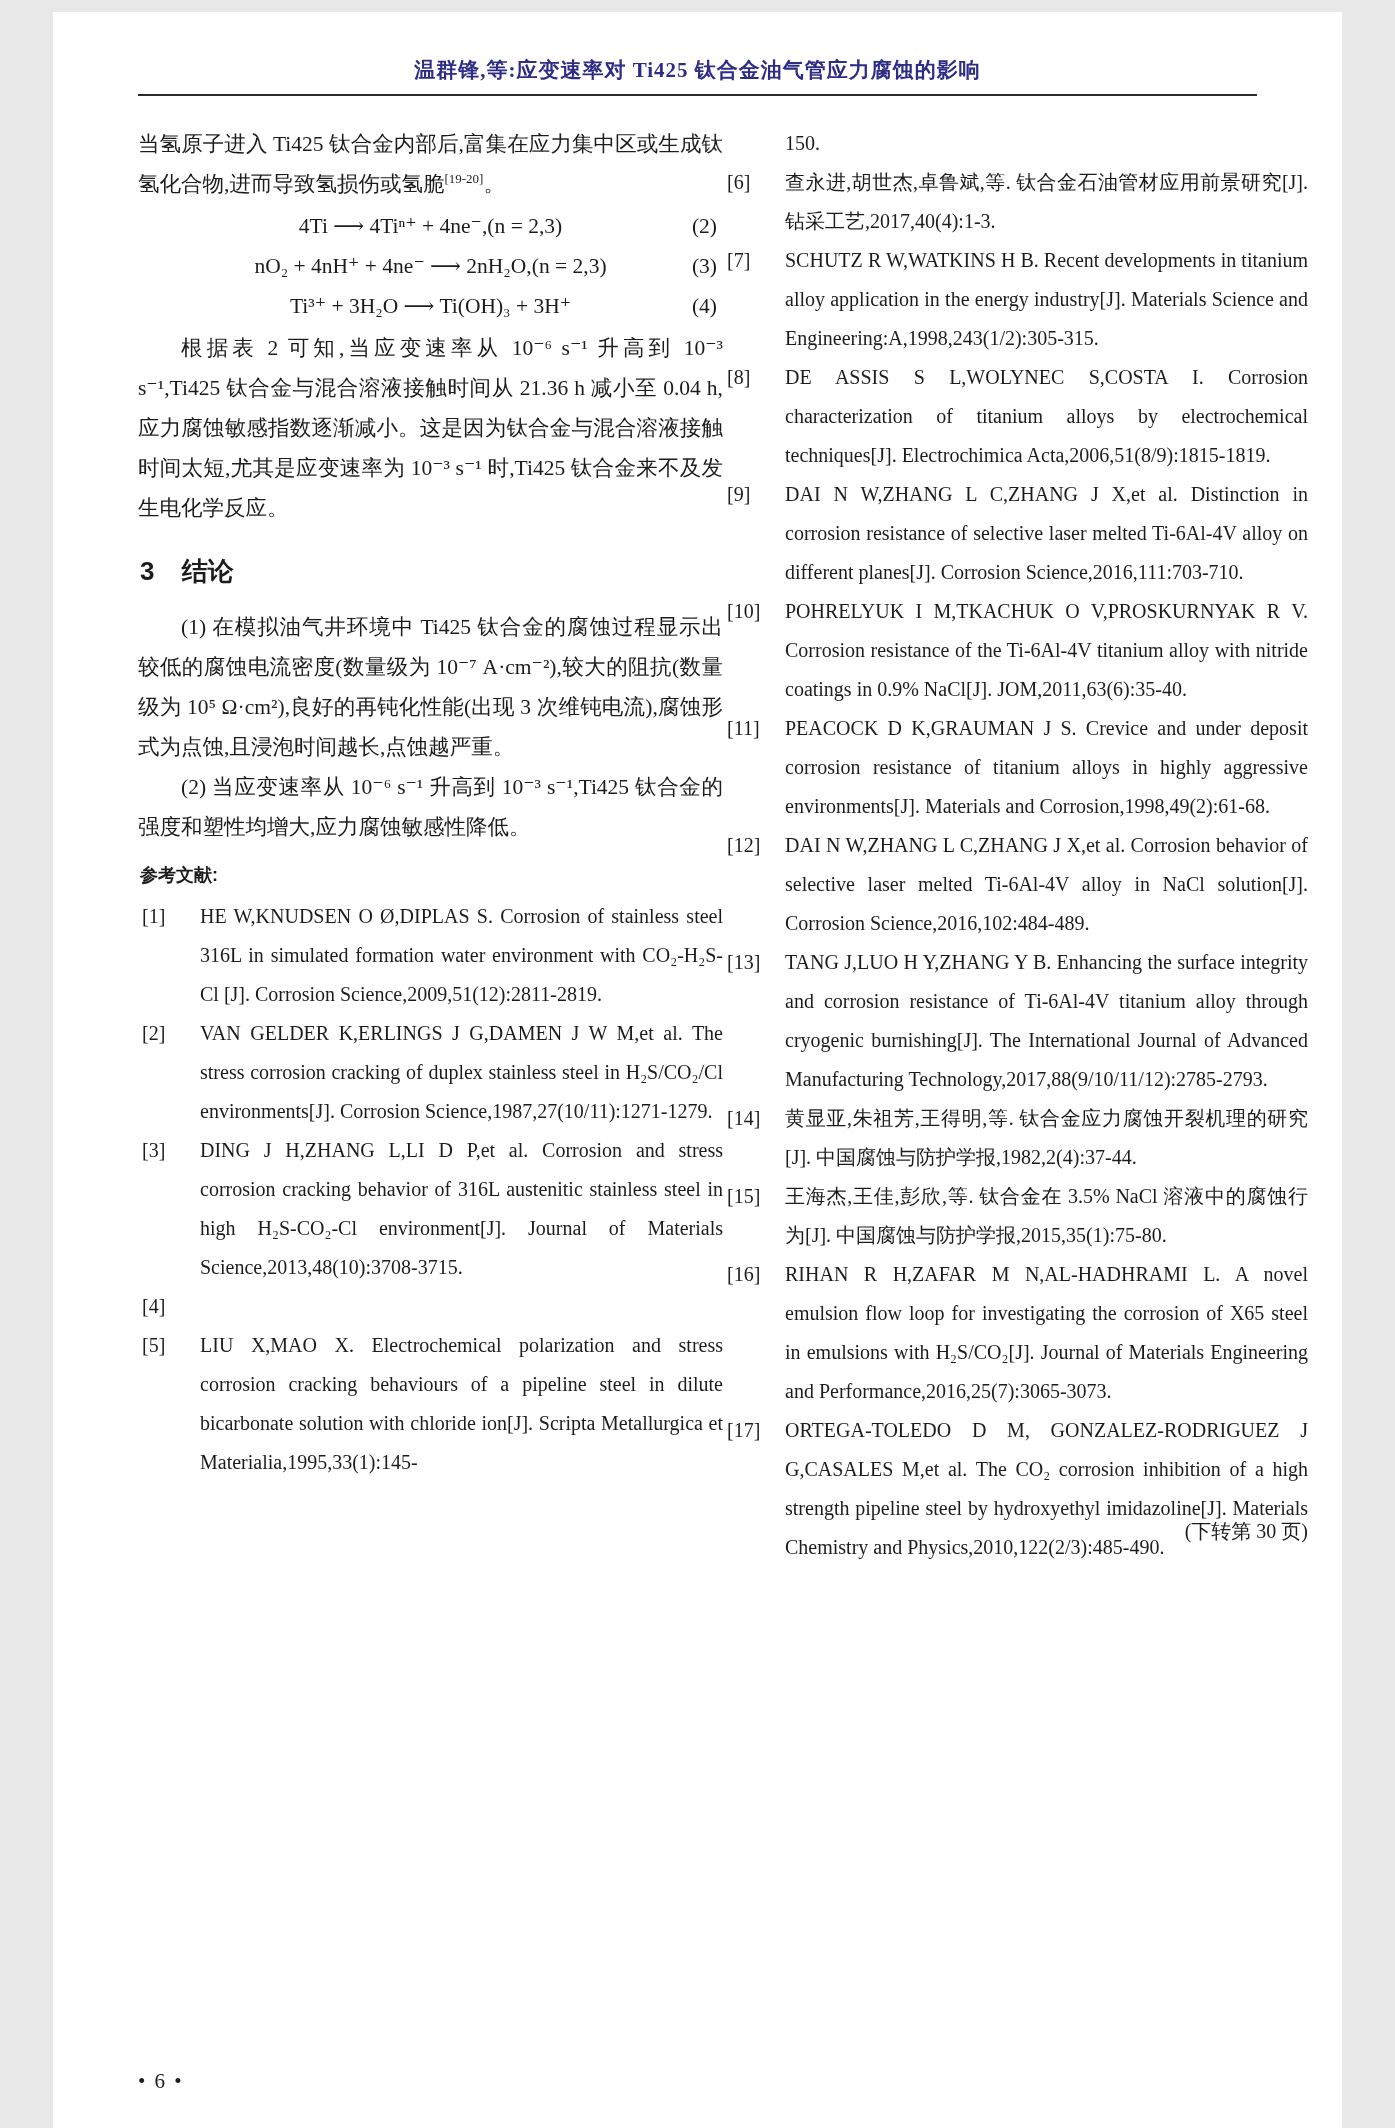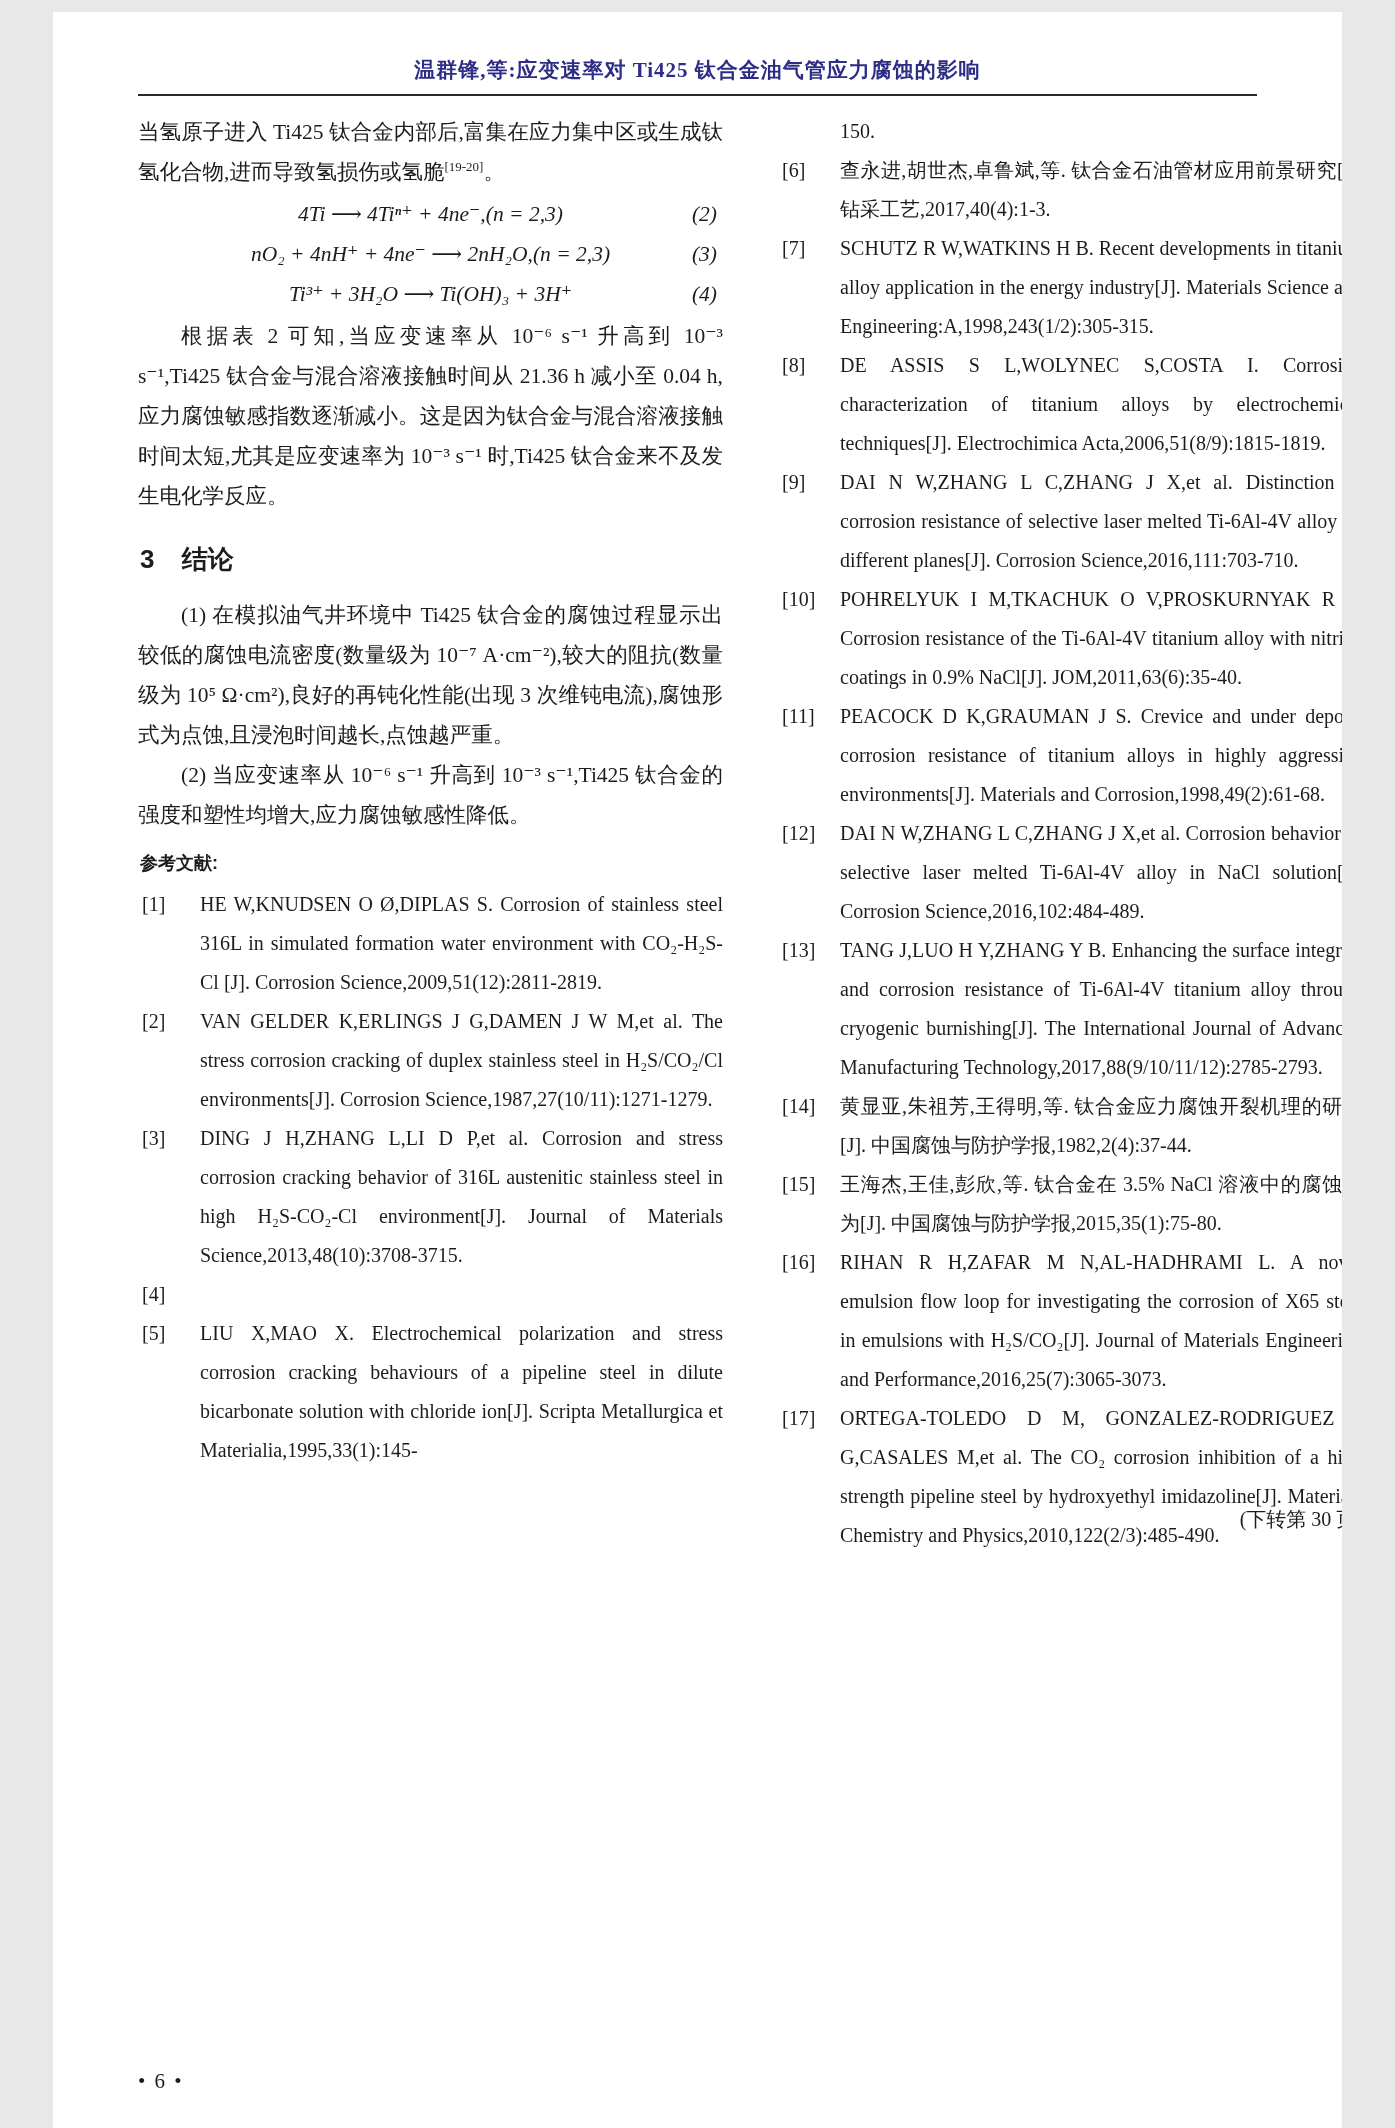--- a/index.html
+++ b/index.html
@@ -27,22 +27,21 @@
   }
   .header-rule {
     margin-top: 10px;
     border-bottom: 2px solid #2a2a2a;
     height: 0;
   }
 
   
   .columns {
     display: flex;
-    gap: 55px;
-    padding: 16px 85px 0 85px;
+    padding: 28px 85px 0 85px;
     align-items: flex-start;
   }
   .col { flex: 0 0 585px; width: 585px; }
 
   .body-para {
     font-size: 21.5px;
     line-height: 40px;
     text-align: justify;
   }
   .indent { text-indent: 2em; }
@@ -52,21 +51,20 @@
     line-height: 0;
   }
 
   
   .equations { margin: 2px 0 2px 0; }
   .equation {
     position: relative;
     text-align: center;
     font-size: 21.5px;
     line-height: 40px;
-    font-style: italic;
   }
   .eq-num { position: absolute; right: 6px; top: 0; }
 
   
   .section-heading {
     font-size: 26px;
     font-weight: bold;
     word-spacing: 20px;
     margin: 26px 0 18px 2px;
     font-family: Liberation Sans, sans-serif;

